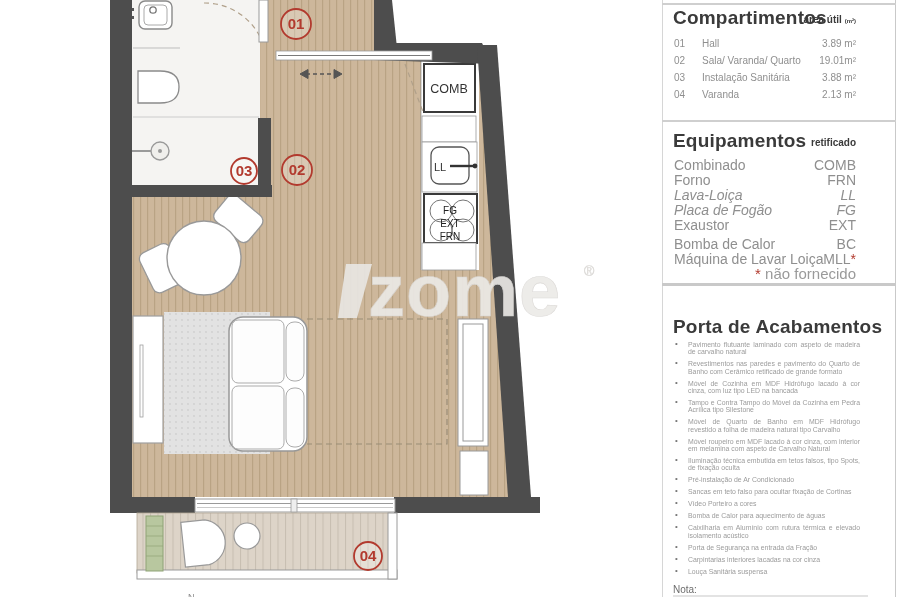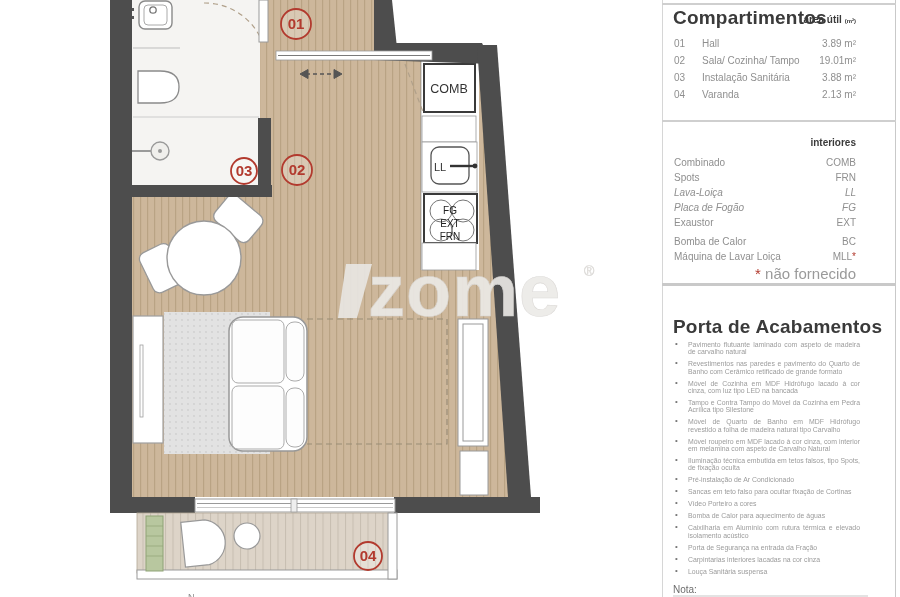--- a/index.html
+++ b/index.html
@@ -10,21 +10,21 @@
   .legend{position:absolute;left:662px;top:0;width:234px;height:597px;}
   .vline{position:absolute;top:0;width:1px;height:597px;background:#d6d6d6;}
   .hr{position:absolute;left:0;width:234px;background:#cfcfcf;}
   .sec-title{position:absolute;left:11px;font-size:19px;font-weight:bold;color:#3a3a3a;letter-spacing:.2px;white-space:nowrap;}
   .sec-sub{position:absolute;right:40px;font-size:10px;font-weight:bold;color:#3a3a3a;white-space:nowrap;}
   .sec-sub .unit{font-size:6px;}
   .c-row{position:absolute;left:0;width:234px;height:14px;font-size:10px;color:#8f8f8f;}
   .c-row .num{position:absolute;left:12px;}
   .c-row .nm{position:absolute;left:40px;white-space:nowrap;}
   .c-row .val{position:absolute;right:40px;text-align:right;white-space:nowrap;margin-left:11px;}
-  .e-row{position:absolute;left:0;width:234px;height:13px;font-size:10px;color:#8f8f8f;}
+  .e-row{position:absolute;left:0;width:234px;height:13px;font-size:14px;color:#8f8f8f;}
   .e-row .nm{position:absolute;left:12px;white-space:nowrap;}
   .e-row .sym{position:absolute;right:40px;white-space:nowrap;}
   .red{color:#b23a2e;}
   .footnote{position:absolute;right:40px;font-size:15px;color:#9a9a9a;white-space:nowrap;}
   .bullets{position:absolute;left:12px;top:341px;width:186px;}
   .bullets .bi{position:relative;padding-left:14px;margin-bottom:4.6px;
      font-size:6.9px;line-height:1.07;color:#9b9b9b;text-align:justify;}
   .bullets .bi::before{content:"\2022";position:absolute;left:1px;top:-1px;color:#777;font-size:8px;}
   .nota{position:absolute;left:11px;top:584px;font-size:10px;color:#6d6d6d;}
   .cutbar{position:absolute;left:11px;top:595px;width:195px;height:2px;background:#e3e3e3;}
@@ -211,43 +211,44 @@
     <span class="unit">(m²)</span>
   </div>
 
   <div class="c-row" style="top:38px;">
     <span class="num">01</span>
     <span class="nm">Hall</span>
     <span class="val">3.89 m²</span>
   </div>
   <div class="c-row" style="top:55px;">
     <span class="num">02</span>
-    <span class="nm">Sala/ Cozinha/ Tampo</span>
+    <span class="nm">Sala/ Varanda/ Quarto</span>
     <span class="val">19.01m²</span>
   </div>
   <div class="c-row" style="top:72px;">
     <span class="num">03</span>
     <span class="nm">Instalação Sanitária</span>
     <span class="val">3.88 m²</span>
   </div>
   <div class="c-row" style="top:89px;">
     <span class="num">04</span>
     <span class="nm">Varanda</span>
     <span class="val">2.13 m²</span>
   </div>
 
   <div class="hr" style="top:120px;height:2px;"></div>
-  <div class="sec-sub" style="top:137px;">interiores</div>
+  <div class="sec-title" style="top:130px;">Equipamentos</div>
+  <div class="sec-sub" style="top:137px;">retificado</div>
 
   <div class="e-row" style="top:157px;">
     <span class="nm">Combinado</span>
     <span class="sym"><span>COMB</span><span class="red"></span></span>
   </div>
   <div class="e-row" style="top:172px;">
-    <span class="nm">Spots</span>
+    <span class="nm">Forno</span>
     <span class="sym"><span>FRN</span><span class="red"></span></span>
   </div>
   <div class="e-row" style="top:187px;font-style:italic;">
     <span class="nm">Lava-Loiça</span>
     <span class="sym"><span>LL</span><span class="red"></span></span>
   </div>
   <div class="e-row" style="top:202px;font-style:italic;">
     <span class="nm">Placa de Fogão</span>
     <span class="sym"><span>FG</span><span class="red"></span></span>
   </div>

